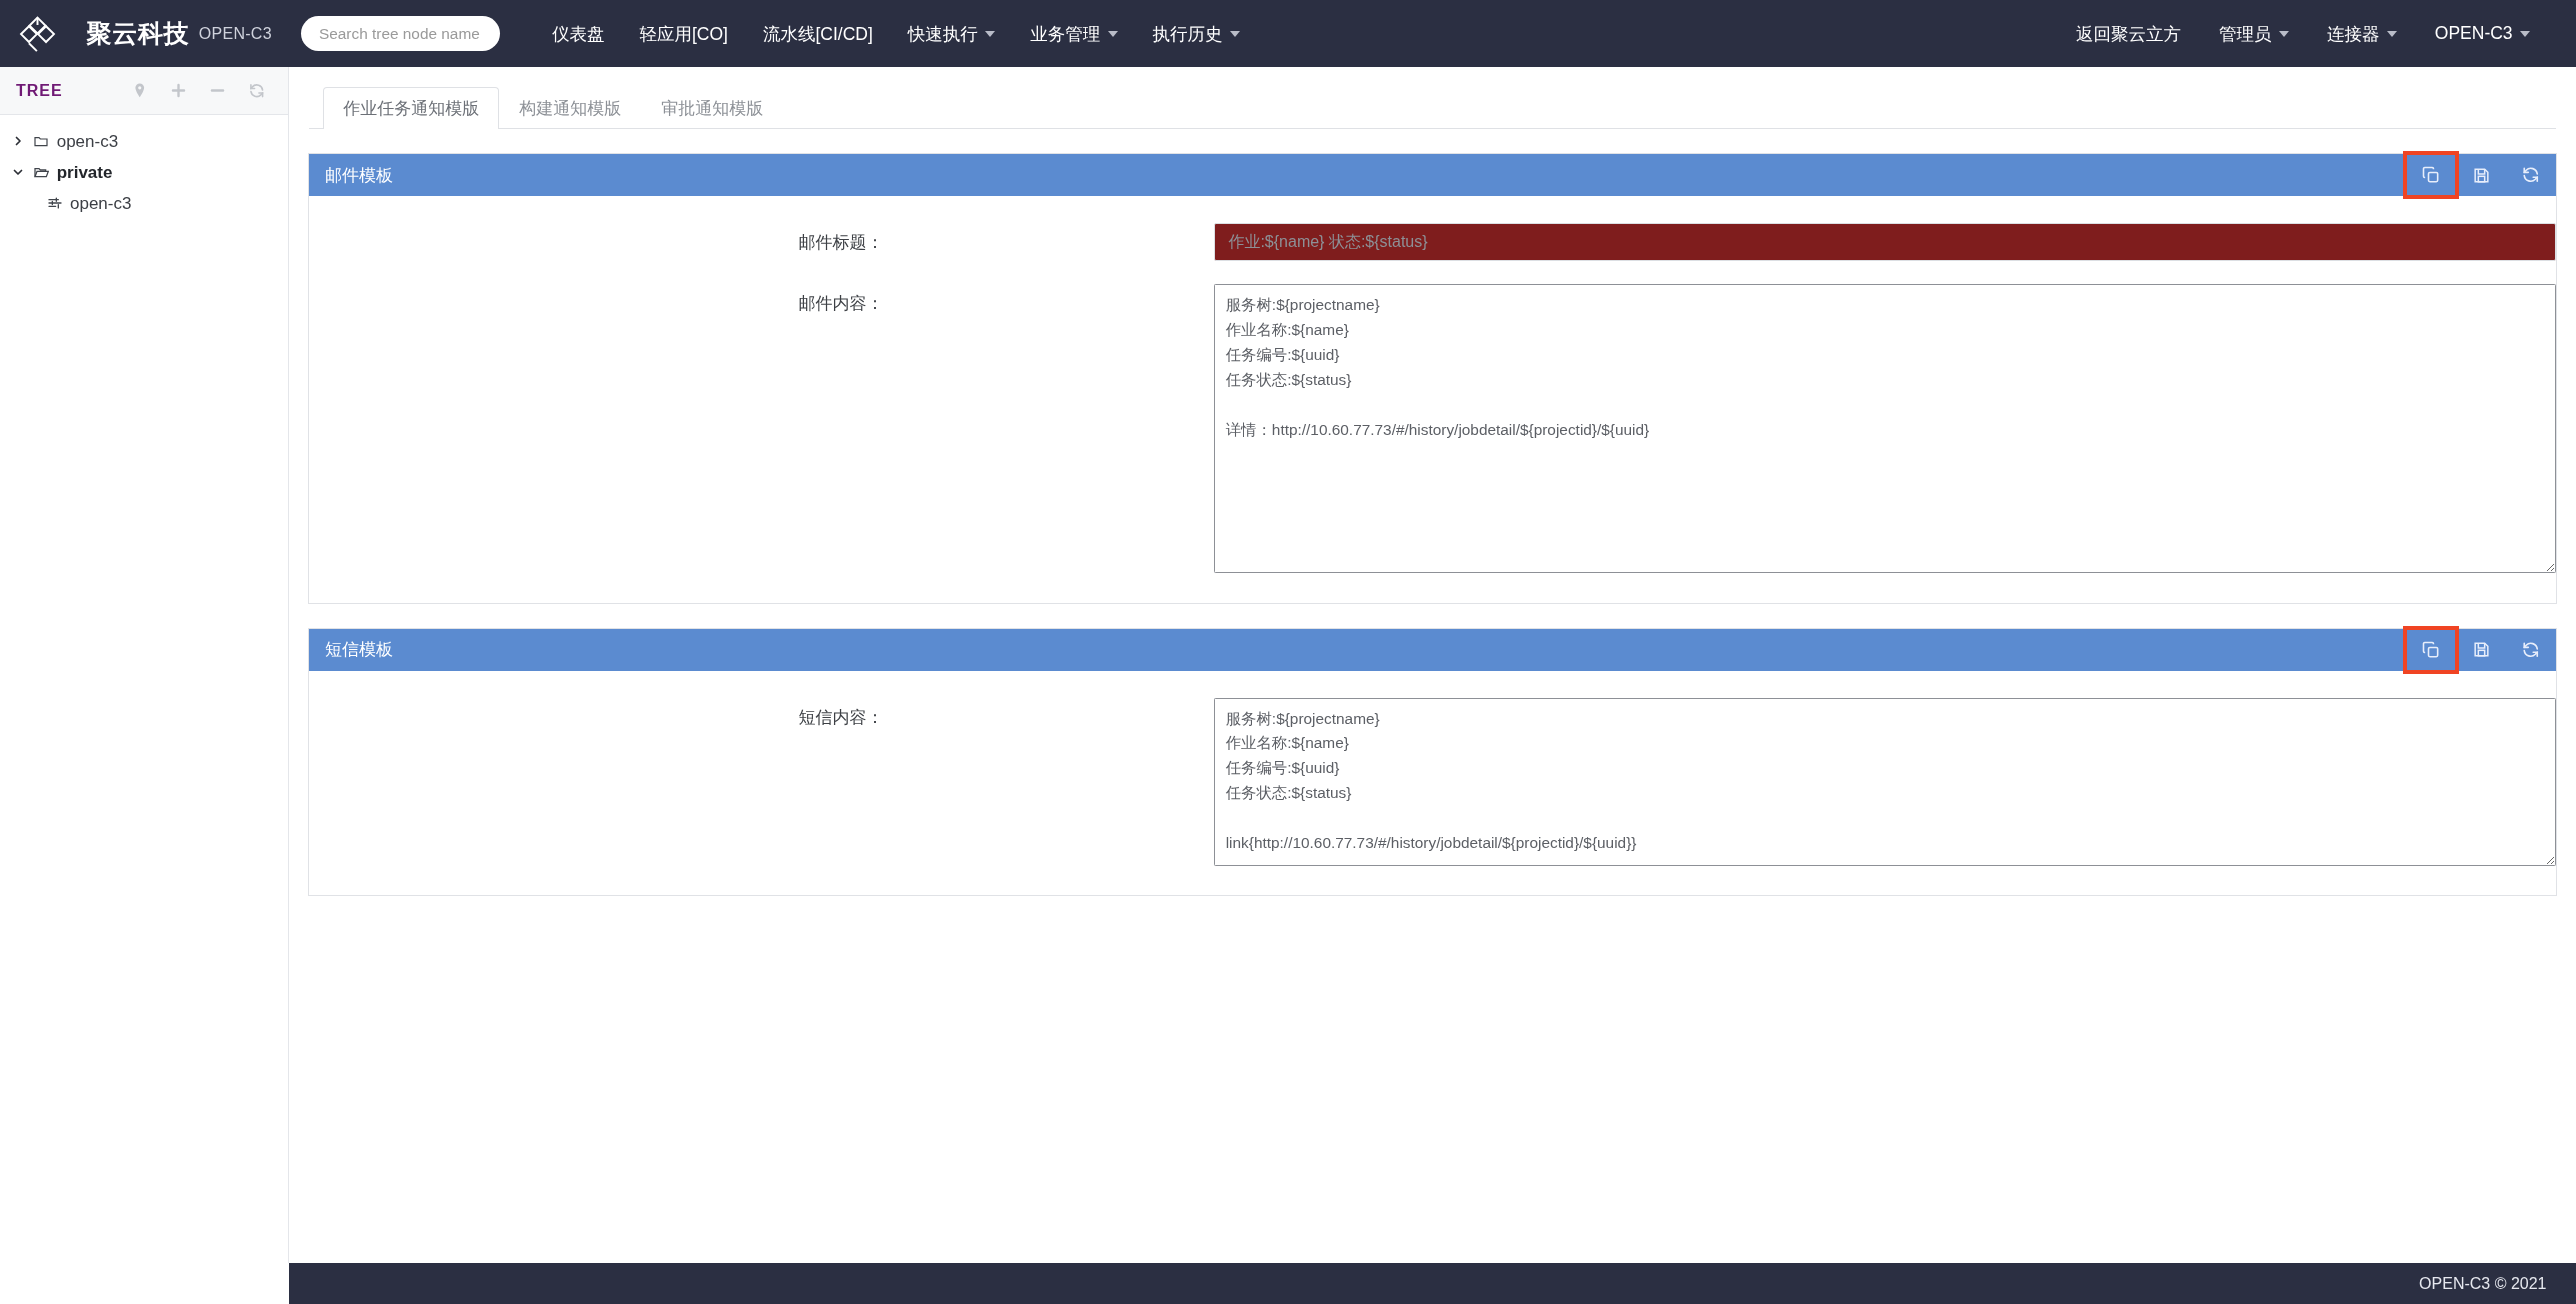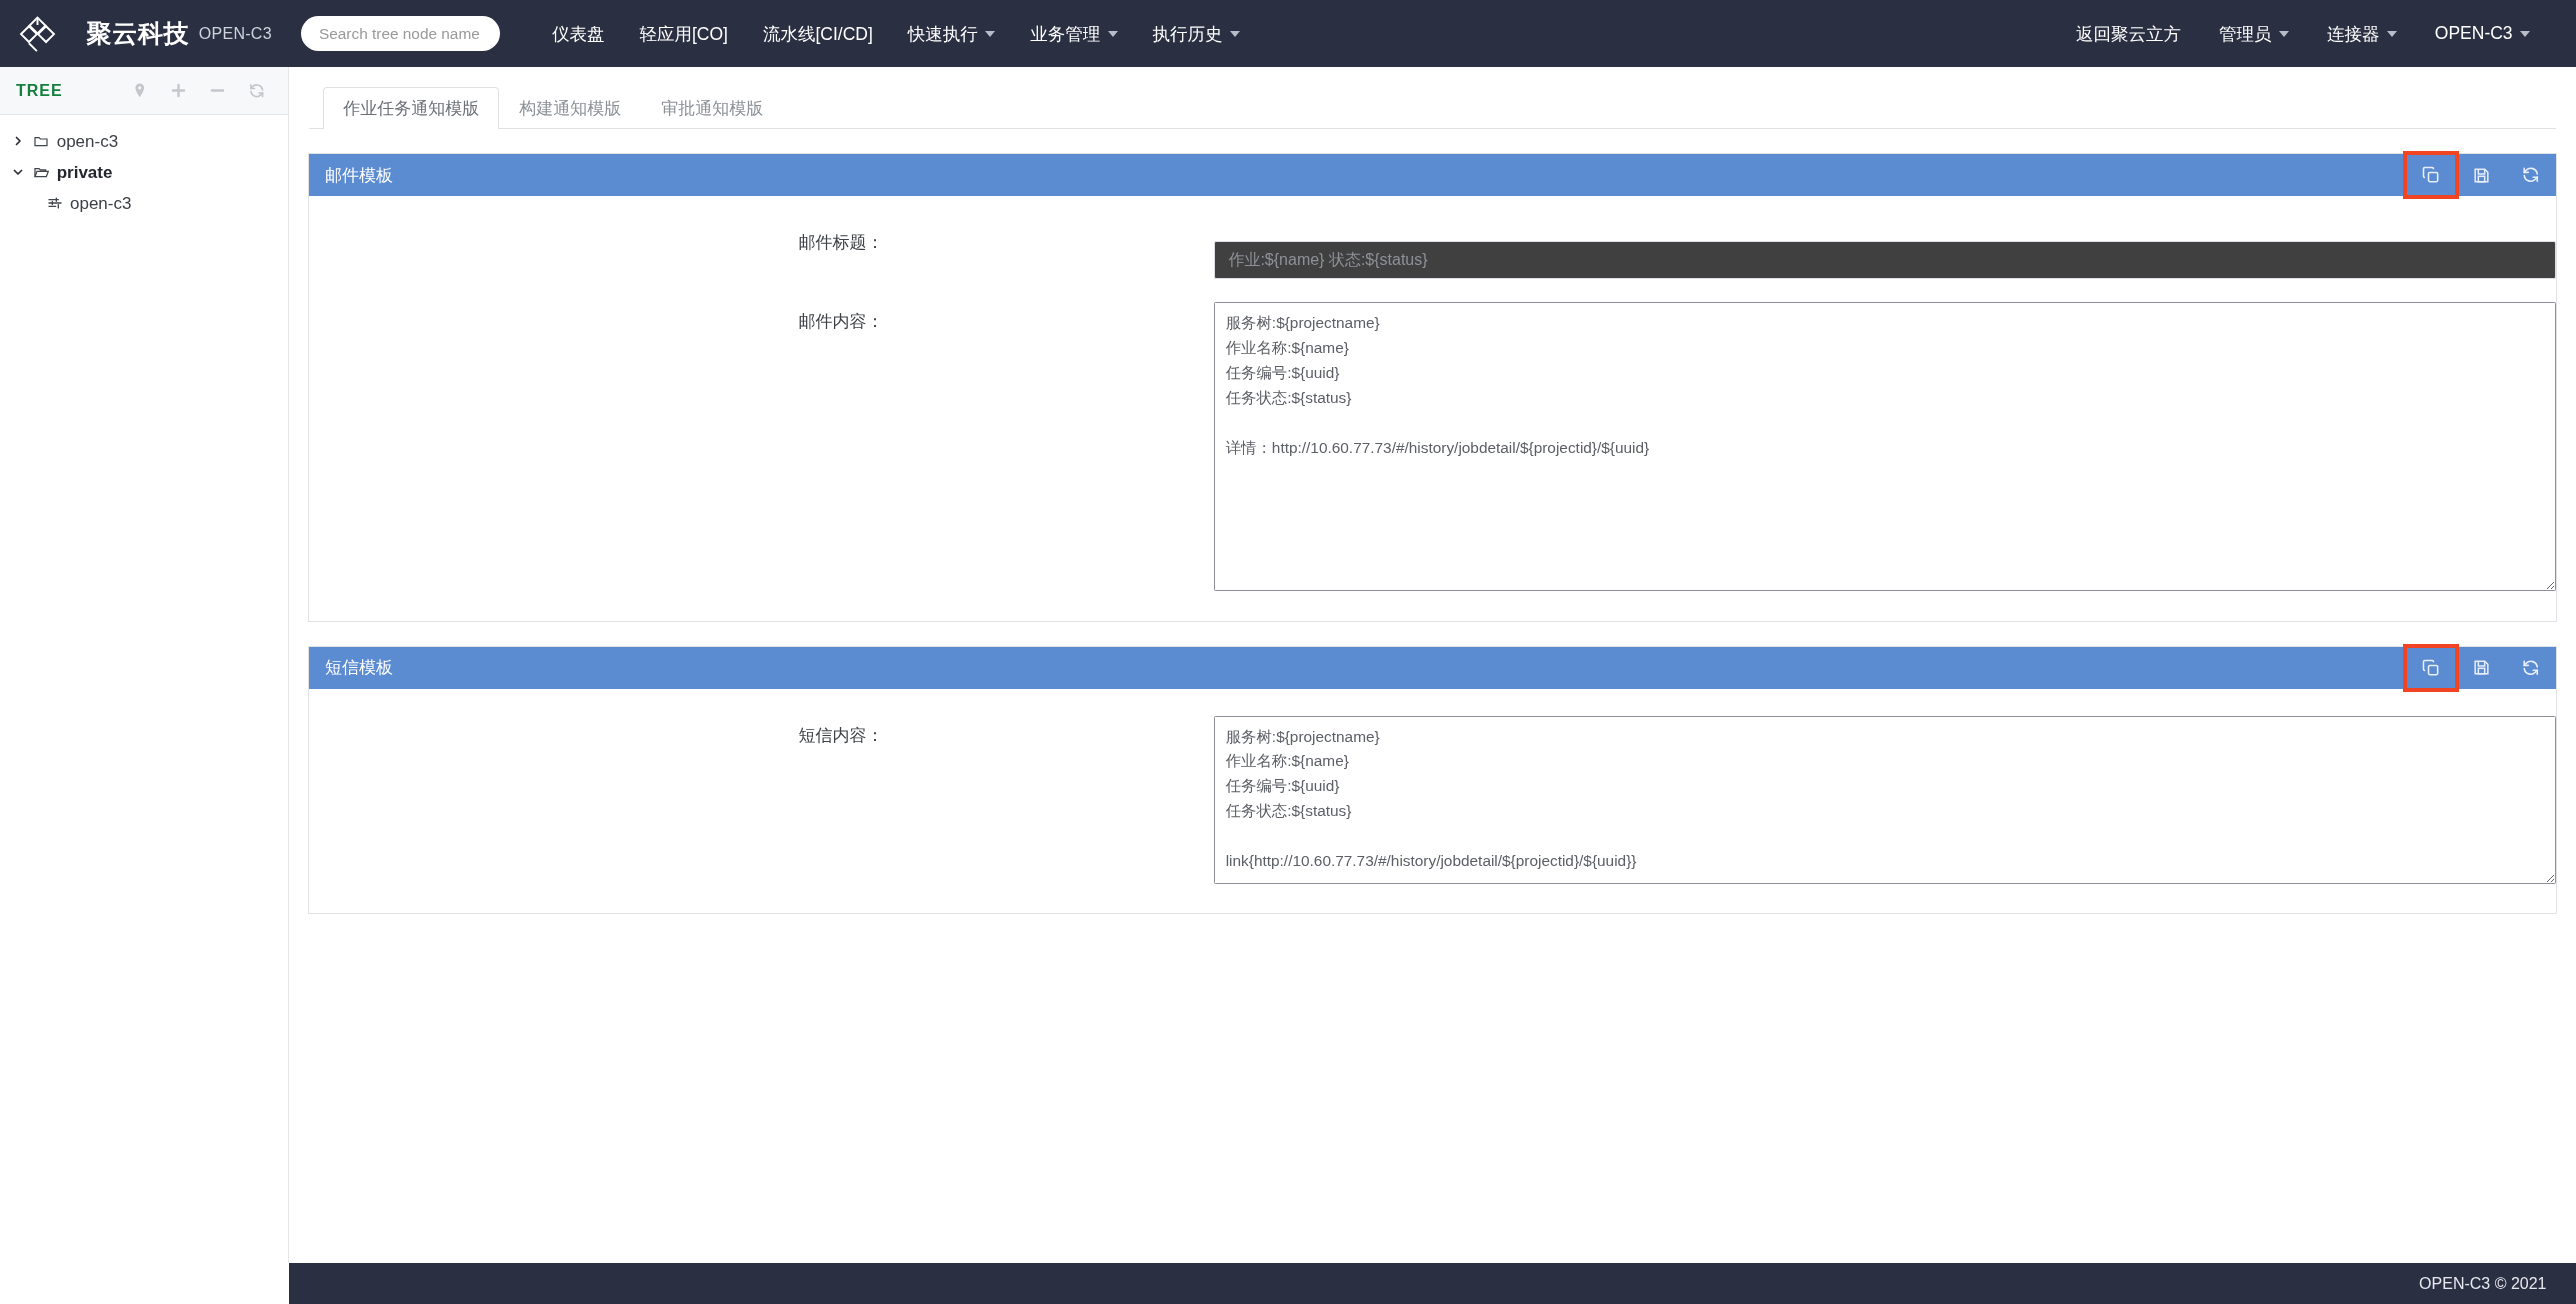--- a/index.html
+++ b/index.html
@@ -69,21 +69,21 @@
     width: 289px; height: 1238px;
     background: #ffffff;
     border-right: 0.7px solid #e4e6ea;
   }
   .tree-head {
     height: 48px; background: #f7f8f9;
     border-bottom: 0.7px solid #e4e6ea;
     display: flex; align-items: center;
   }
   .tree-title {
-    color: #15803d; font-size: 16px; font-weight: bold;
+    color: #701a75; font-size: 16px; font-weight: bold;
     letter-spacing: 1px; margin-left: 16px;
   }
   .tree-icons { margin-left: auto; display: flex; align-items: center; margin-right: 12px; }
   .tree-icon {
     width: 39px; height: 39px; display: flex;
     align-items: center; justify-content: center;
     cursor: pointer; color: #c3c6cb;
   }
   .tree-icon svg { display: block; }
 
@@ -167,23 +167,22 @@
   .flabel {
     width: 592px; text-align: right;
     font-size: 17px; color: #3d4045;
     padding-right: 17.5px; padding-top: 8px;
     flex: 0 0 592px;
   }
   .finput {
     width: 1342px; height: 38px;
     border: 0.7px solid #dcdfe3; border-radius: 2px;
     font-size: 16px; color: #8d9096;
-    padding: 0 13.4px; outline: none; background: #404040;
+    padding: 0 13.4px; outline: none; background: #7f1d1d;
     font-family: "Liberation Sans", sans-serif;
-    margin-top: 18px;
   }
   .ftextarea {
     width: 1342px; height: 289px;
     border: 0.7px solid #8d9096; border-radius: 1.3px;
     font-size: 15.4px; line-height: 1.62;
     color: #5c5f65; padding: 8px 10.7px;
     outline: none; resize: both; background: #ffffff;
     font-family: "Liberation Sans", sans-serif;
     overflow: hidden; white-space: pre;
   }

